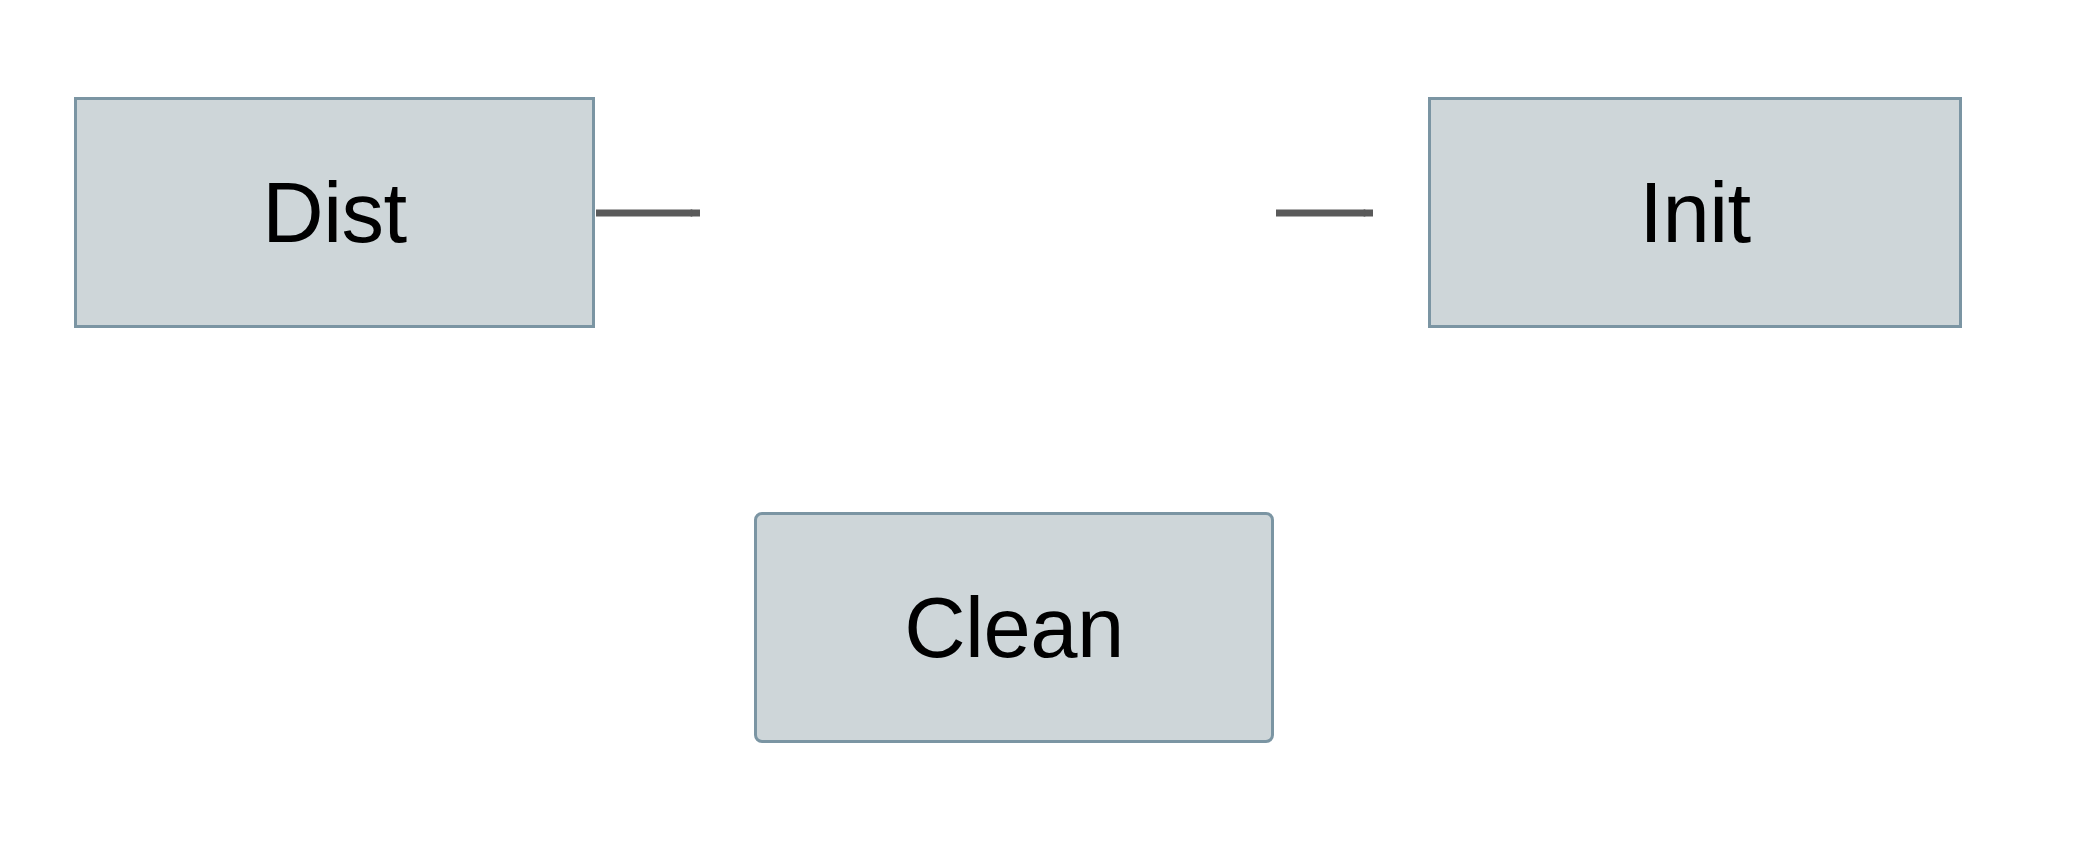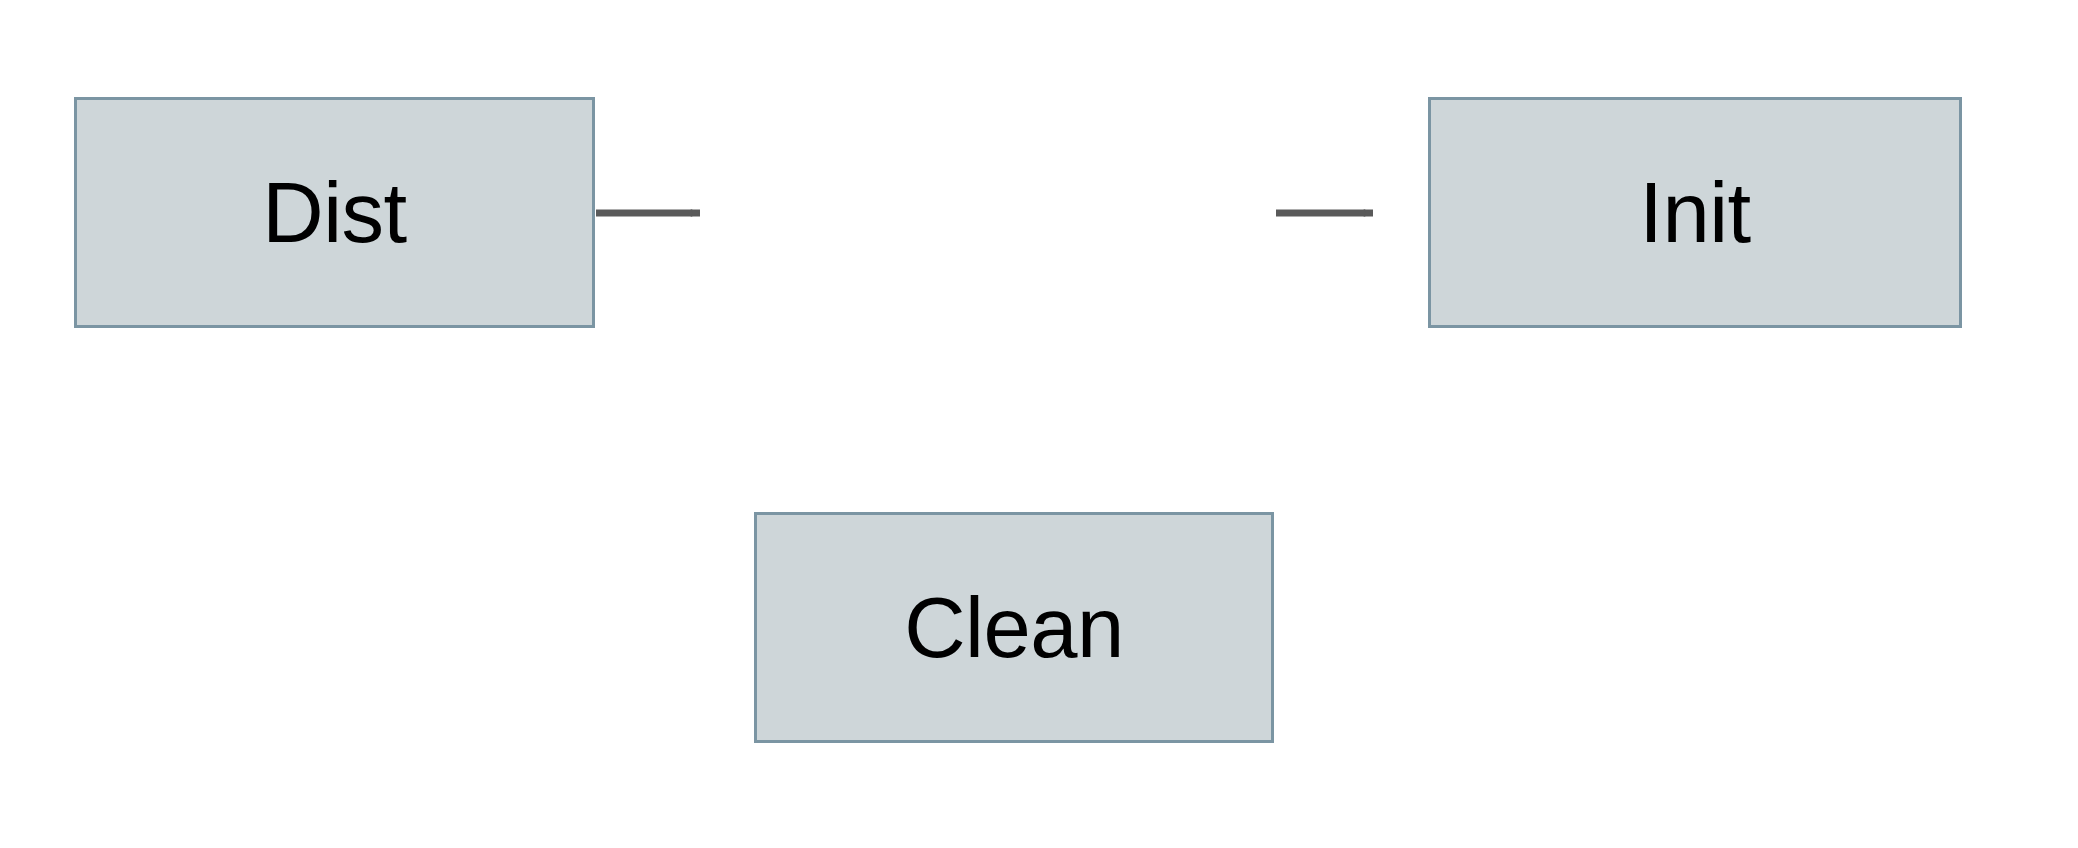--- a/index.html
+++ b/index.html
@@ -33,21 +33,21 @@
     line-height: 1;
     color: #000000;
     letter-spacing: -0.5px;
     white-space: nowrap;
     user-select: none;
   }
   
   #node-dist    { left: 74px;   top: 97px;  width: 521px; height: 231px; }
   #node-compile { left: 755px;  top: 97px;  width: 518px; height: 231px; }
   #node-init    { left: 1428px; top: 97px;  width: 534px; height: 231px; justify-content: center; }
-  #node-clean   { left: 754px;  top: 512px; width: 520px; height: 231px; }
+  #node-clean   { left: 754px;  top: 512px; width: 520px; height: 231px; border-radius: 8px; }
 
   .edge-layer {
     position: absolute;
     left: 0;
     top: 0;
     width: 2078px;
     height: 848px;
     pointer-events: none;
   }
   .edge-hit {

